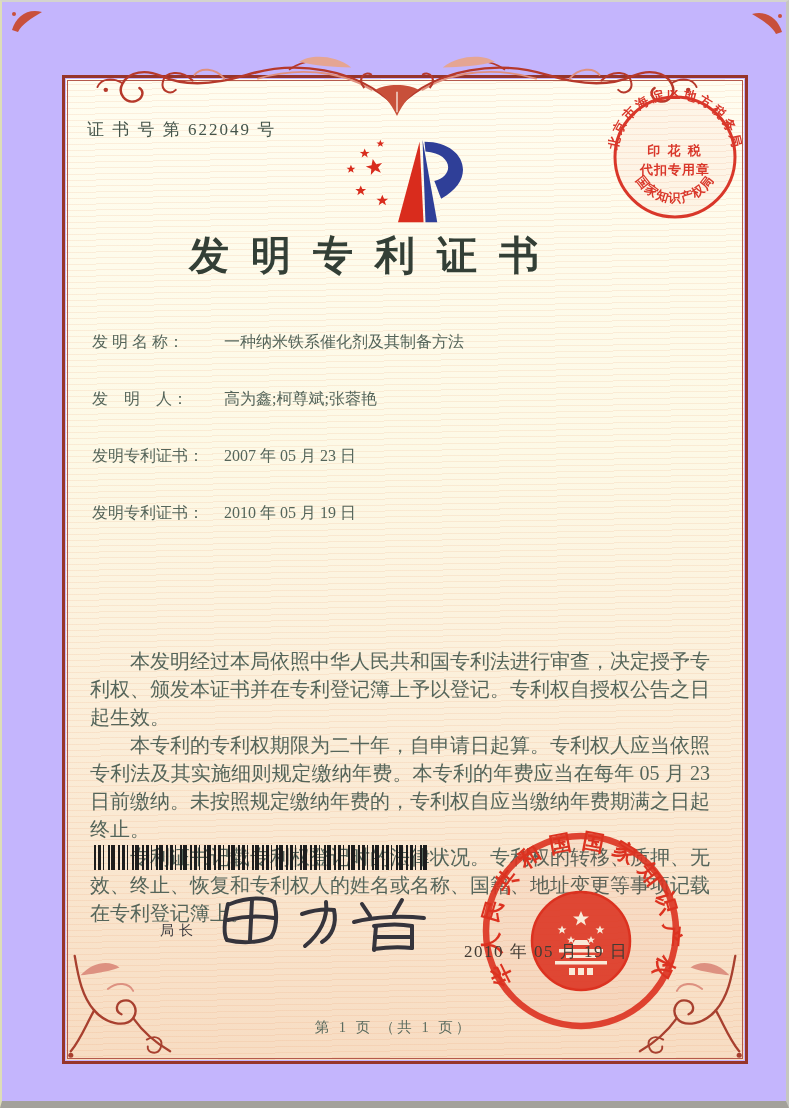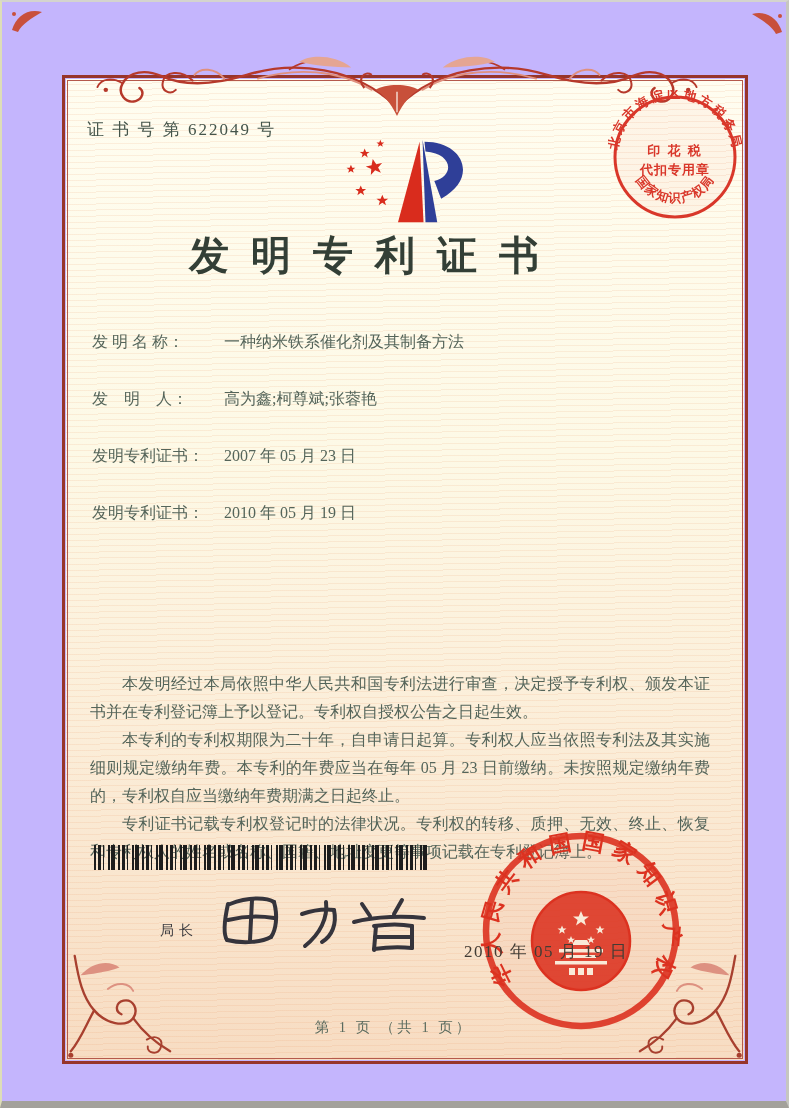--- a/index.html
+++ b/index.html
@@ -29,22 +29,22 @@
   .cert-no{left:85px;top:116px;font-size:17px;letter-spacing:2px;color:#44544a;}
   .logo{position:absolute;left:333px;top:126px;z-index:3;}
   .tax-stamp{position:absolute;left:606px;top:88px;z-index:3;}
   .title{left:60px;top:226px;width:604px;margin:0;text-align:center;
     font-size:40px;font-weight:600;letter-spacing:22px;padding-left:22px;
     box-sizing:border-box;color:#333f36;}
   .fields{left:90px;top:330px;display:flex;flex-direction:column;gap:36px;
     font-size:16px;}
   .fields .row{white-space:nowrap;}
   .fields .lab{display:inline-block;min-width:132px;}
-  .paras{left:88px;top:645px;width:620px;font-size:16px;line-height:28px;
-    text-align:justify;margin-top:23px;}
+  .paras{left:88px;top:645px;width:620px;font-size:20px;line-height:28px;
+    text-align:justify;}
   .paras p{margin:0;text-indent:2em;}
   .barcode{position:absolute;left:92px;top:843px;width:333px;height:25px;z-index:3;
     background:repeating-linear-gradient(90deg,
       #1d1d1d 0 2px,transparent 2px 4px,#1d1d1d 4px 7px,transparent 7px 9px,
       #1d1d1d 9px 10px,transparent 10px 14px,#1d1d1d 14px 16px,transparent 16px 17px,
       #1d1d1d 17px 21px,transparent 21px 24px);}
   .sig-label{left:158px;top:920px;font-size:14px;letter-spacing:5px;color:#3c3c40;}
   .sig-svg{position:absolute;left:208px;top:872px;z-index:3;}
   .sr{position:absolute;width:1px;height:1px;overflow:hidden;clip-path:inset(50%);}
   .seal{position:absolute;left:474px;top:824px;z-index:3;}

